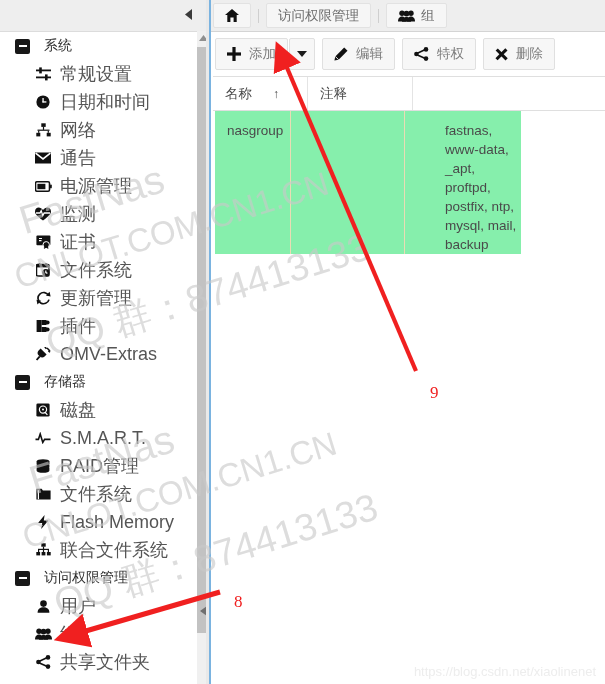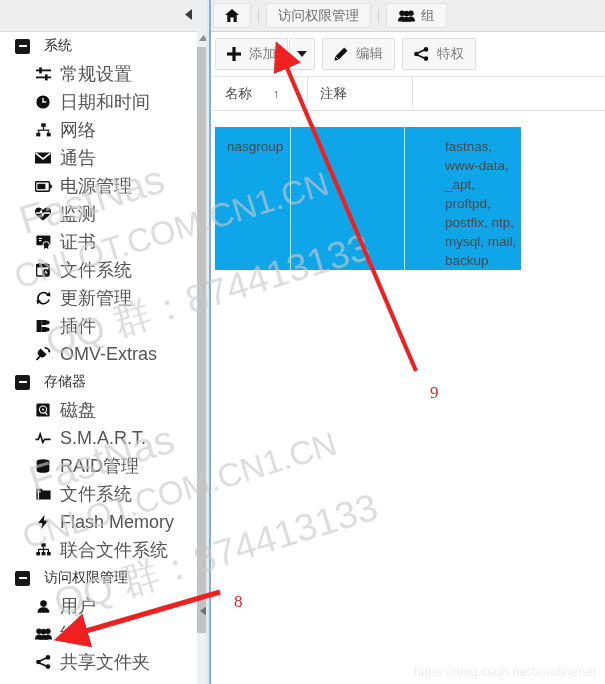--- a/index.html
+++ b/index.html
@@ -130,22 +130,22 @@
   }
   .gh-cell .sort{font-size:12px;color:#4a4a4a;}
   #gh-name{width:95px;}
   #gh-comment{width:105px;}
   #gh-members{width:192px;border-right:none;}
   #grid-body{
     position:absolute;left:0;top:35px;width:392px;height:574px;
     background:#ffffff;
   }
   #row-0{
-    position:absolute;left:2px;top:16px;width:306px;height:143px;
-    background:#0ea5e9;display:flex;gap:28px;
+    position:absolute;left:2px;top:0;width:306px;height:143px;
+    background:#86efac;display:flex;gap:28px;
   }
   .gr-cell{
     padding:10px 0 0 12px;font-size:13.5px;color:#4a4a4a;
     box-sizing:border-box;line-height:19px;
     border-right:1px solid #eadcb4;
   }
   #gc-name{width:93px;}
   #gc-comment{width:105px;}
   #gc-members{width:108px;border-right:none;}
   
@@ -526,20 +526,29 @@
         <svg width="15" height="14" viewBox="0 0 15 14">
           <circle cx="12" cy="2.4" r="2.3" fill="#111"></circle>
           <circle cx="12" cy="11.6" r="2.3" fill="#111"></circle>
           <circle cx="2.4" cy="7" r="2.3" fill="#111"></circle>
           <path d="M3.4 6.2 L10.8 2.8 M3.4 7.9 L10.8 11.2" stroke="#111" stroke-width="1.6"></path>
         </svg>
       </span>
       <span>特权</span>
     </div>
 
+    <div class="tb-btn">
+      <span class="ic">
+        <svg width="13" height="13" viewBox="0 0 13 13">
+          <rect x="-0.4" y="4.8" width="14" height="3.1" fill="#111" transform="rotate(45 6.5 6.5)"></rect>
+          <rect x="-0.4" y="4.8" width="14" height="3.1" fill="#111" transform="rotate(-45 6.5 6.5)"></rect>
+        </svg>
+      </span>
+      <span>删除</span>
+    </div>
   </div>
 
   <div id="grid">
     <div id="grid-head">
       <div class="gh-cell" id="gh-name">
         <span>名称</span>
         <span class="sort">↑</span>
       </div>
       <div class="gh-cell" id="gh-comment">
         <span>注释</span>

